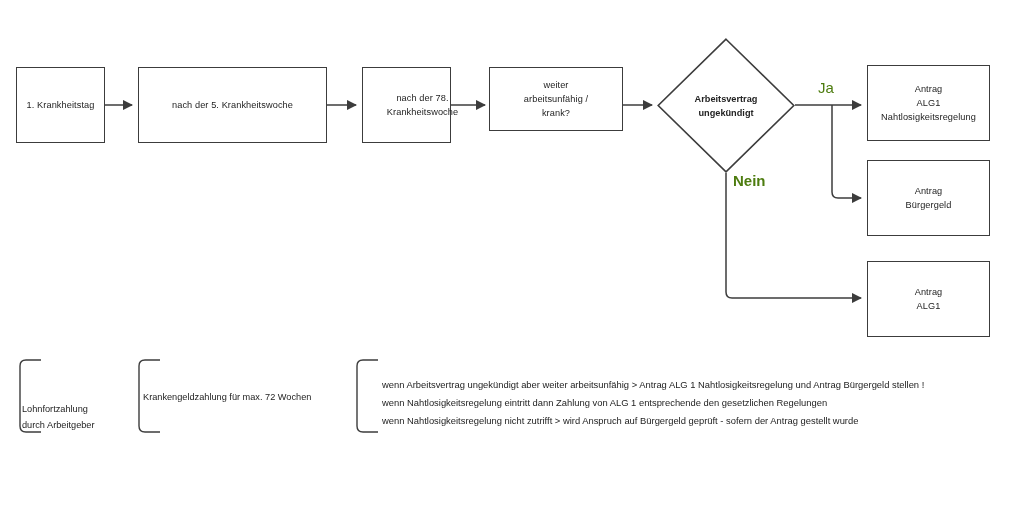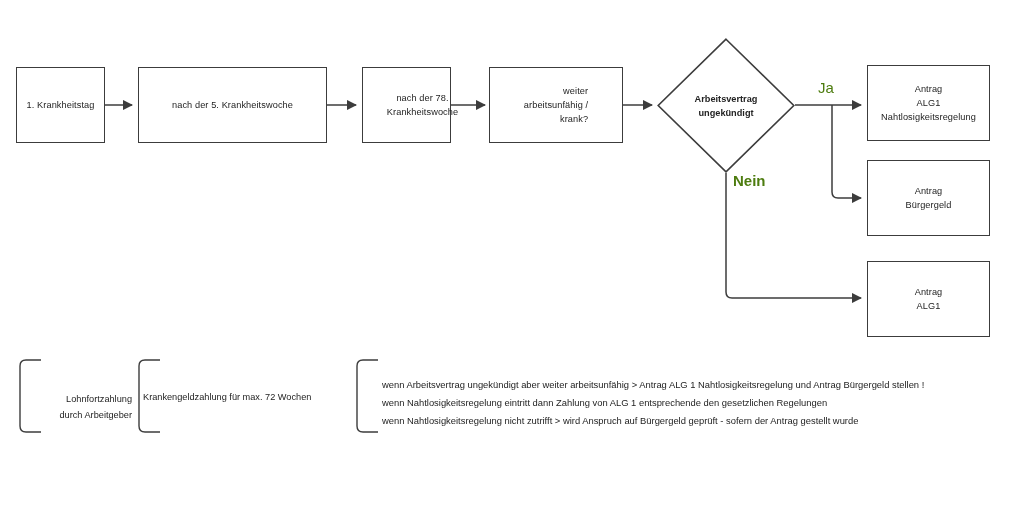--- a/index.html
+++ b/index.html
@@ -95,21 +95,21 @@
 
   <div class="node" style="left:138px;top:67px;width:189px;height:76px;">
     <span>nach der 5. Krankheitswoche</span>
   </div>
 
   <div class="node" style="left:362px;top:67px;width:89px;height:76px;padding-left:36px;">
     <span>nach der 78.
 Krankheitswoche</span>
   </div>
 
-  <div class="node" style="left:489px;top:67px;width:134px;height:76px;text-align:right;">
+  <div class="node" style="left:489px;top:67px;width:134px;height:64px;">
     <span>weiter
 arbeitsunfähig /
 krank?</span>
   </div>
 
   <div class="diamond-wrap" style="left:657px;top:38px;width:138px;height:135px;">
     <svg width="138" height="135" viewBox="0 0 138 135" style="position:absolute;left:0;top:0;">
       <polygon points="69,1.2 136.8,67.5 69,133.8 1.2,67.5" fill="#ffffff" stroke="#3c3c3c" stroke-width="1.6"></polygon>
     </svg>
     <div class="dtext">Arbeitsvertrag
@@ -129,21 +129,21 @@
 
   <div class="node" style="left:867px;top:261px;width:123px;height:76px;">
     <span>Antrag
 ALG1</span>
   </div>
 
   <div class="edge-label" style="left:818px;top:80px;">Ja</div>
   <div class="edge-label" style="left:733px;top:173px;font-weight:bold;">Nein</div>
 
   <div class="note">
-    <div class="ntext" style="left:22px;top:391px;width:110px;text-align:right;">Lohnfortzahlung
+    <div class="ntext" style="left:22px;top:401px;width:110px;">Lohnfortzahlung
 durch Arbeitgeber</div>
   </div>
 
   <div class="note">
     <div class="ntext" style="left:143px;top:389px;width:200px;">Krankengeldzahlung für max. 72 Wochen</div>
   </div>
 
   <div class="bigtext" style="left:366px;top:376px;width:600px;margin-left:16px;">wenn Arbeitsvertrag ungekündigt aber weiter arbeitsunfähig &gt; Antrag ALG 1 Nahtlosigkeitsregelung und Antrag Bürgergeld stellen !
 wenn Nahtlosigkeitsregelung eintritt dann Zahlung von ALG 1 entsprechende den gesetzlichen Regelungen
 wenn Nahtlosigkeitsregelung nicht zutrifft &gt; wird Anspruch auf Bürgergeld geprüft - sofern der Antrag gestellt wurde</div>

